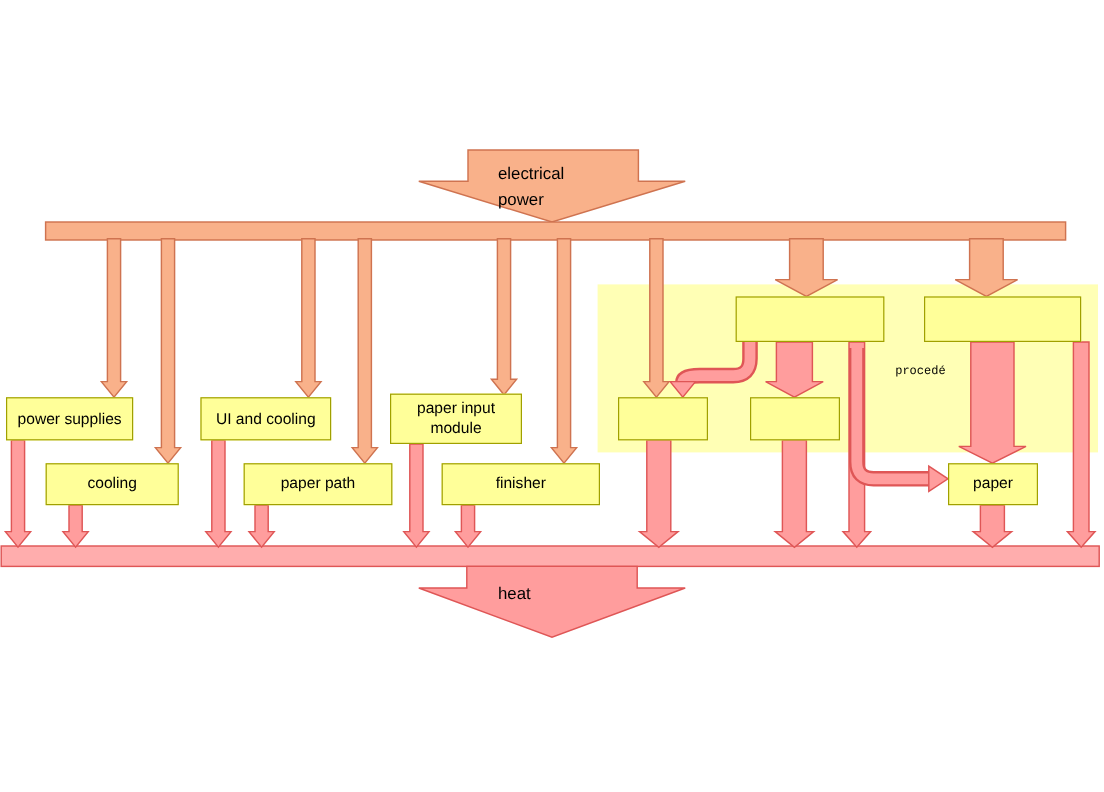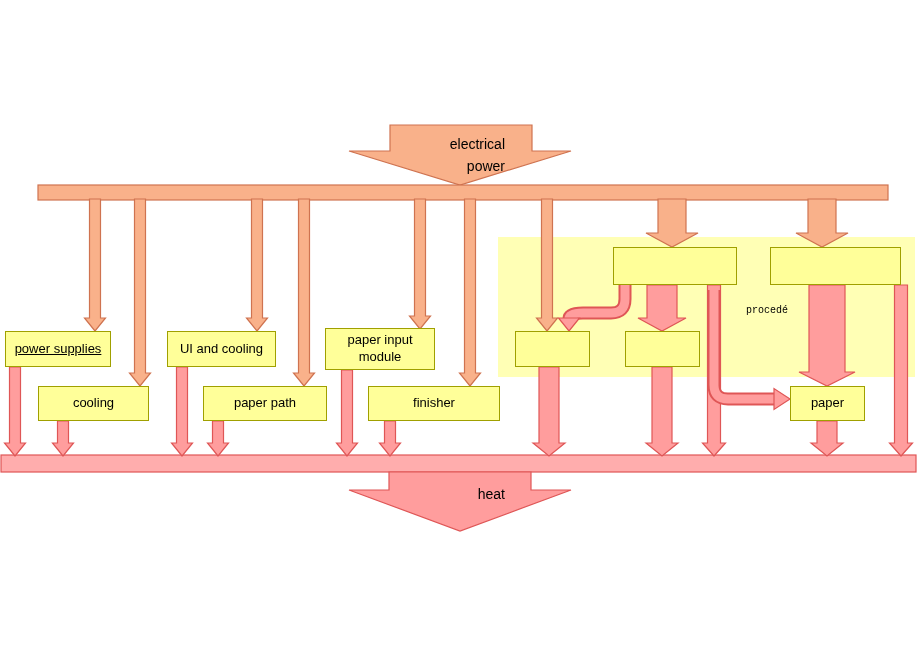--- a/index.html
+++ b/index.html
@@ -15,21 +15,21 @@
   .canvas svg{position:absolute;left:0;top:0;}
   .pw{fill:var(--power-fill);stroke:var(--power-stroke);stroke-width:1.2;}
   .ht{fill:var(--heat-fill);stroke:var(--heat-stroke);stroke-width:1.2;}
   .htbar{fill:var(--heat-bar-fill);stroke:var(--heat-stroke);stroke-width:1.2;}
   .region{fill:var(--region-fill);stroke:none;}
   .curve-outer{fill:none;stroke:var(--heat-stroke);stroke-width:13;stroke-linejoin:round;}
   .curve-inner{fill:none;stroke:var(--heat-fill);stroke-width:9;stroke-linejoin:round;}
   .box{position:absolute;box-sizing:border-box;background:var(--box-fill);
        border:1px solid var(--box-stroke);display:flex;align-items:center;justify-content:center;
        text-align:center;font-size:13px;line-height:1.3;padding:2px 4px;}
-  .flabel{position:absolute;text-align:right;font-size:14px;line-height:22px;}
+  .flabel{position:absolute;text-align:left;font-size:14px;line-height:22px;}
   .rlabel{position:absolute;font-size:10px;white-space:nowrap;font-family:Liberation Mono, monospace;}
 </style>
 </head>
 <body>
 
 <div class="canvas">
 
   <svg width="920" height="660" viewBox="0 0 920 660">
 
     <rect class="region" x="498" y="237" width="417" height="140"></rect>
@@ -75,21 +75,21 @@
       <polygon class="ht" points="558.5,318 579.5,318 569,331"></polygon>
     </g>
 
     <g>
       <path class="curve-outer" d="M714,290 L714,385 Q714,399 728,399 L774,399"></path>
       <path class="curve-inner" d="M714,290 L714,385 Q714,399 728,399 L774,399"></path>
       <polygon class="ht" points="774,388.5 774,409.5 790,399"></polygon>
     </g>
   </svg>
 
-  <div class="box" style="left:5px;top:331px;width:106px;height:36px;text-decoration:underline;">
+  <div class="box" style="left:5px;top:331px;width:106px;height:36px;">
     <span>power supplies</span>
   </div>
   <div class="box" style="left:38px;top:386px;width:111px;height:35px;">
     <span>cooling</span>
   </div>
   <div class="box" style="left:167px;top:331px;width:109px;height:36px;">
     <span>UI and cooling</span>
   </div>
   <div class="box" style="left:203px;top:386px;width:124px;height:35px;">
     <span>paper path</span>

